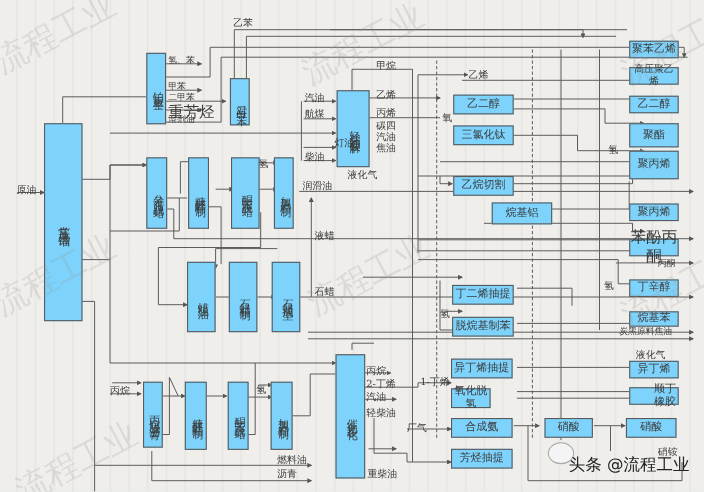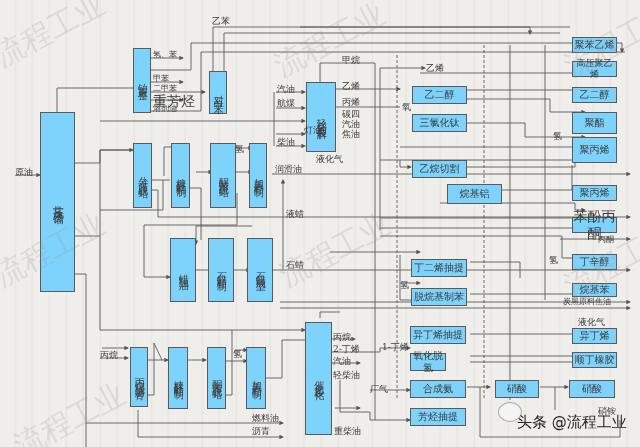--- a/index.html
+++ b/index.html
@@ -220,21 +220,21 @@
 <span class="lbl" style="left:553px;top:130px;">氢</span>
 <div class="box" style="left:572px;top:185px;width:45px;height:16px;">聚丙烯</div>
 <div class="box" style="left:572px;top:217px;width:45px;height:16px;font-size:14px;text-align:center;">苯酚丙酮</div>
 <span class="lbl" style="left:598px;top:234px;font-size:8px;">丙酮</span>
 <div class="box" style="left:572px;top:254px;width:45px;height:16px;">丁辛醇</div>
 <span class="lbl" style="left:549px;top:254px;">氢</span>
 <div class="box" style="left:572px;top:283px;width:45px;height:14px;">烷基苯</div>
 <span class="lbl" style="left:563px;top:296px;font-size:8px;text-align:right;">炭黑原料焦油</span>
 <span class="lbl" style="left:578px;top:316px;">液化气</span>
 <div class="box" style="left:572px;top:328px;width:45px;height:16px;">异丁烯</div>
-<div class="box" style="left:572px;top:352px;width:45px;height:16px;">顺丁橡胶</div>
+<div class="box" style="left:572px;top:352px;width:45px;height:16px;padding-left:20px;">顺丁橡胶</div>
 <div class="box" style="left:569px;top:380px;width:46px;height:18px;">硝酸</div>
 <span class="lbl" style="left:598px;top:405px;">硝铵</span>
 
 <div class="wm" style="left:-10px;top:10px;">流程工业</div>
 <div class="wm" style="left:270px;top:20px;">流程工业</div>
 <div class="wm" style="left:560px;top:20px;">流程工业</div>
 <div class="wm" style="left:-10px;top:230px;">流程工业</div>
 <div class="wm" style="left:275px;top:230px;">流程工业</div>
 <div class="wm" style="left:560px;top:240px;">流程工业</div>
 <div class="wm" style="left:10px;top:400px;">流程工业</div>

